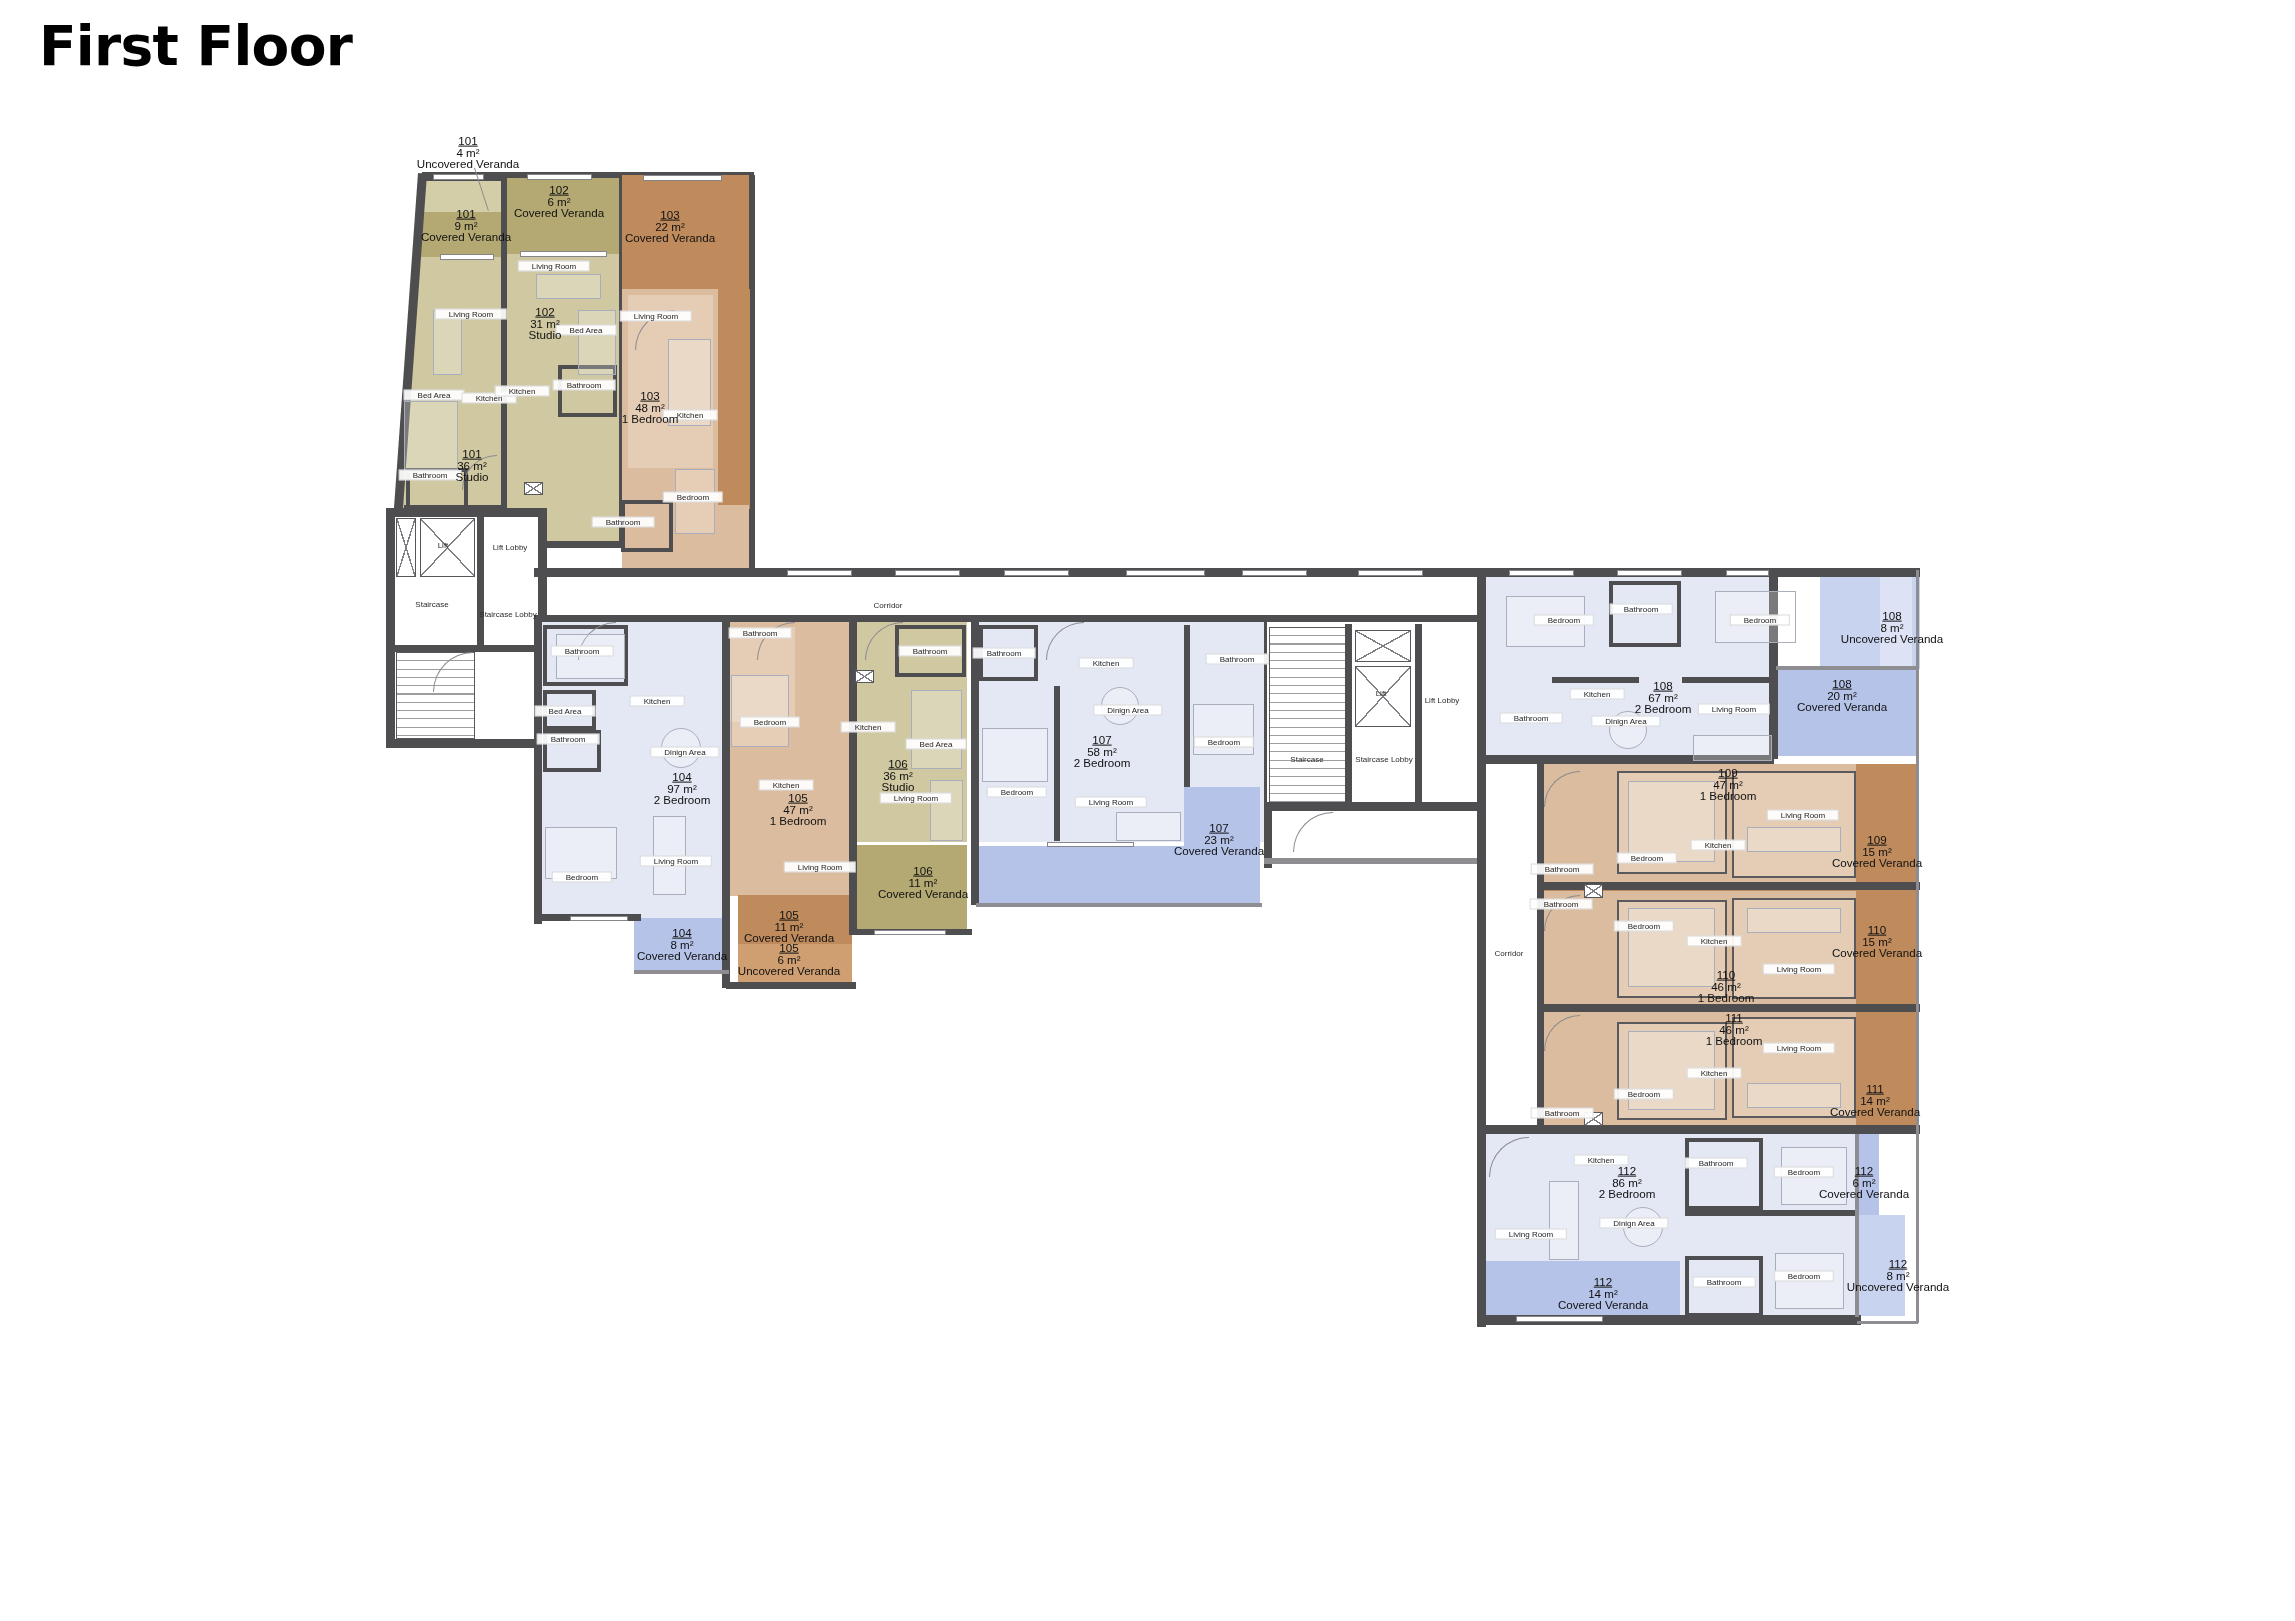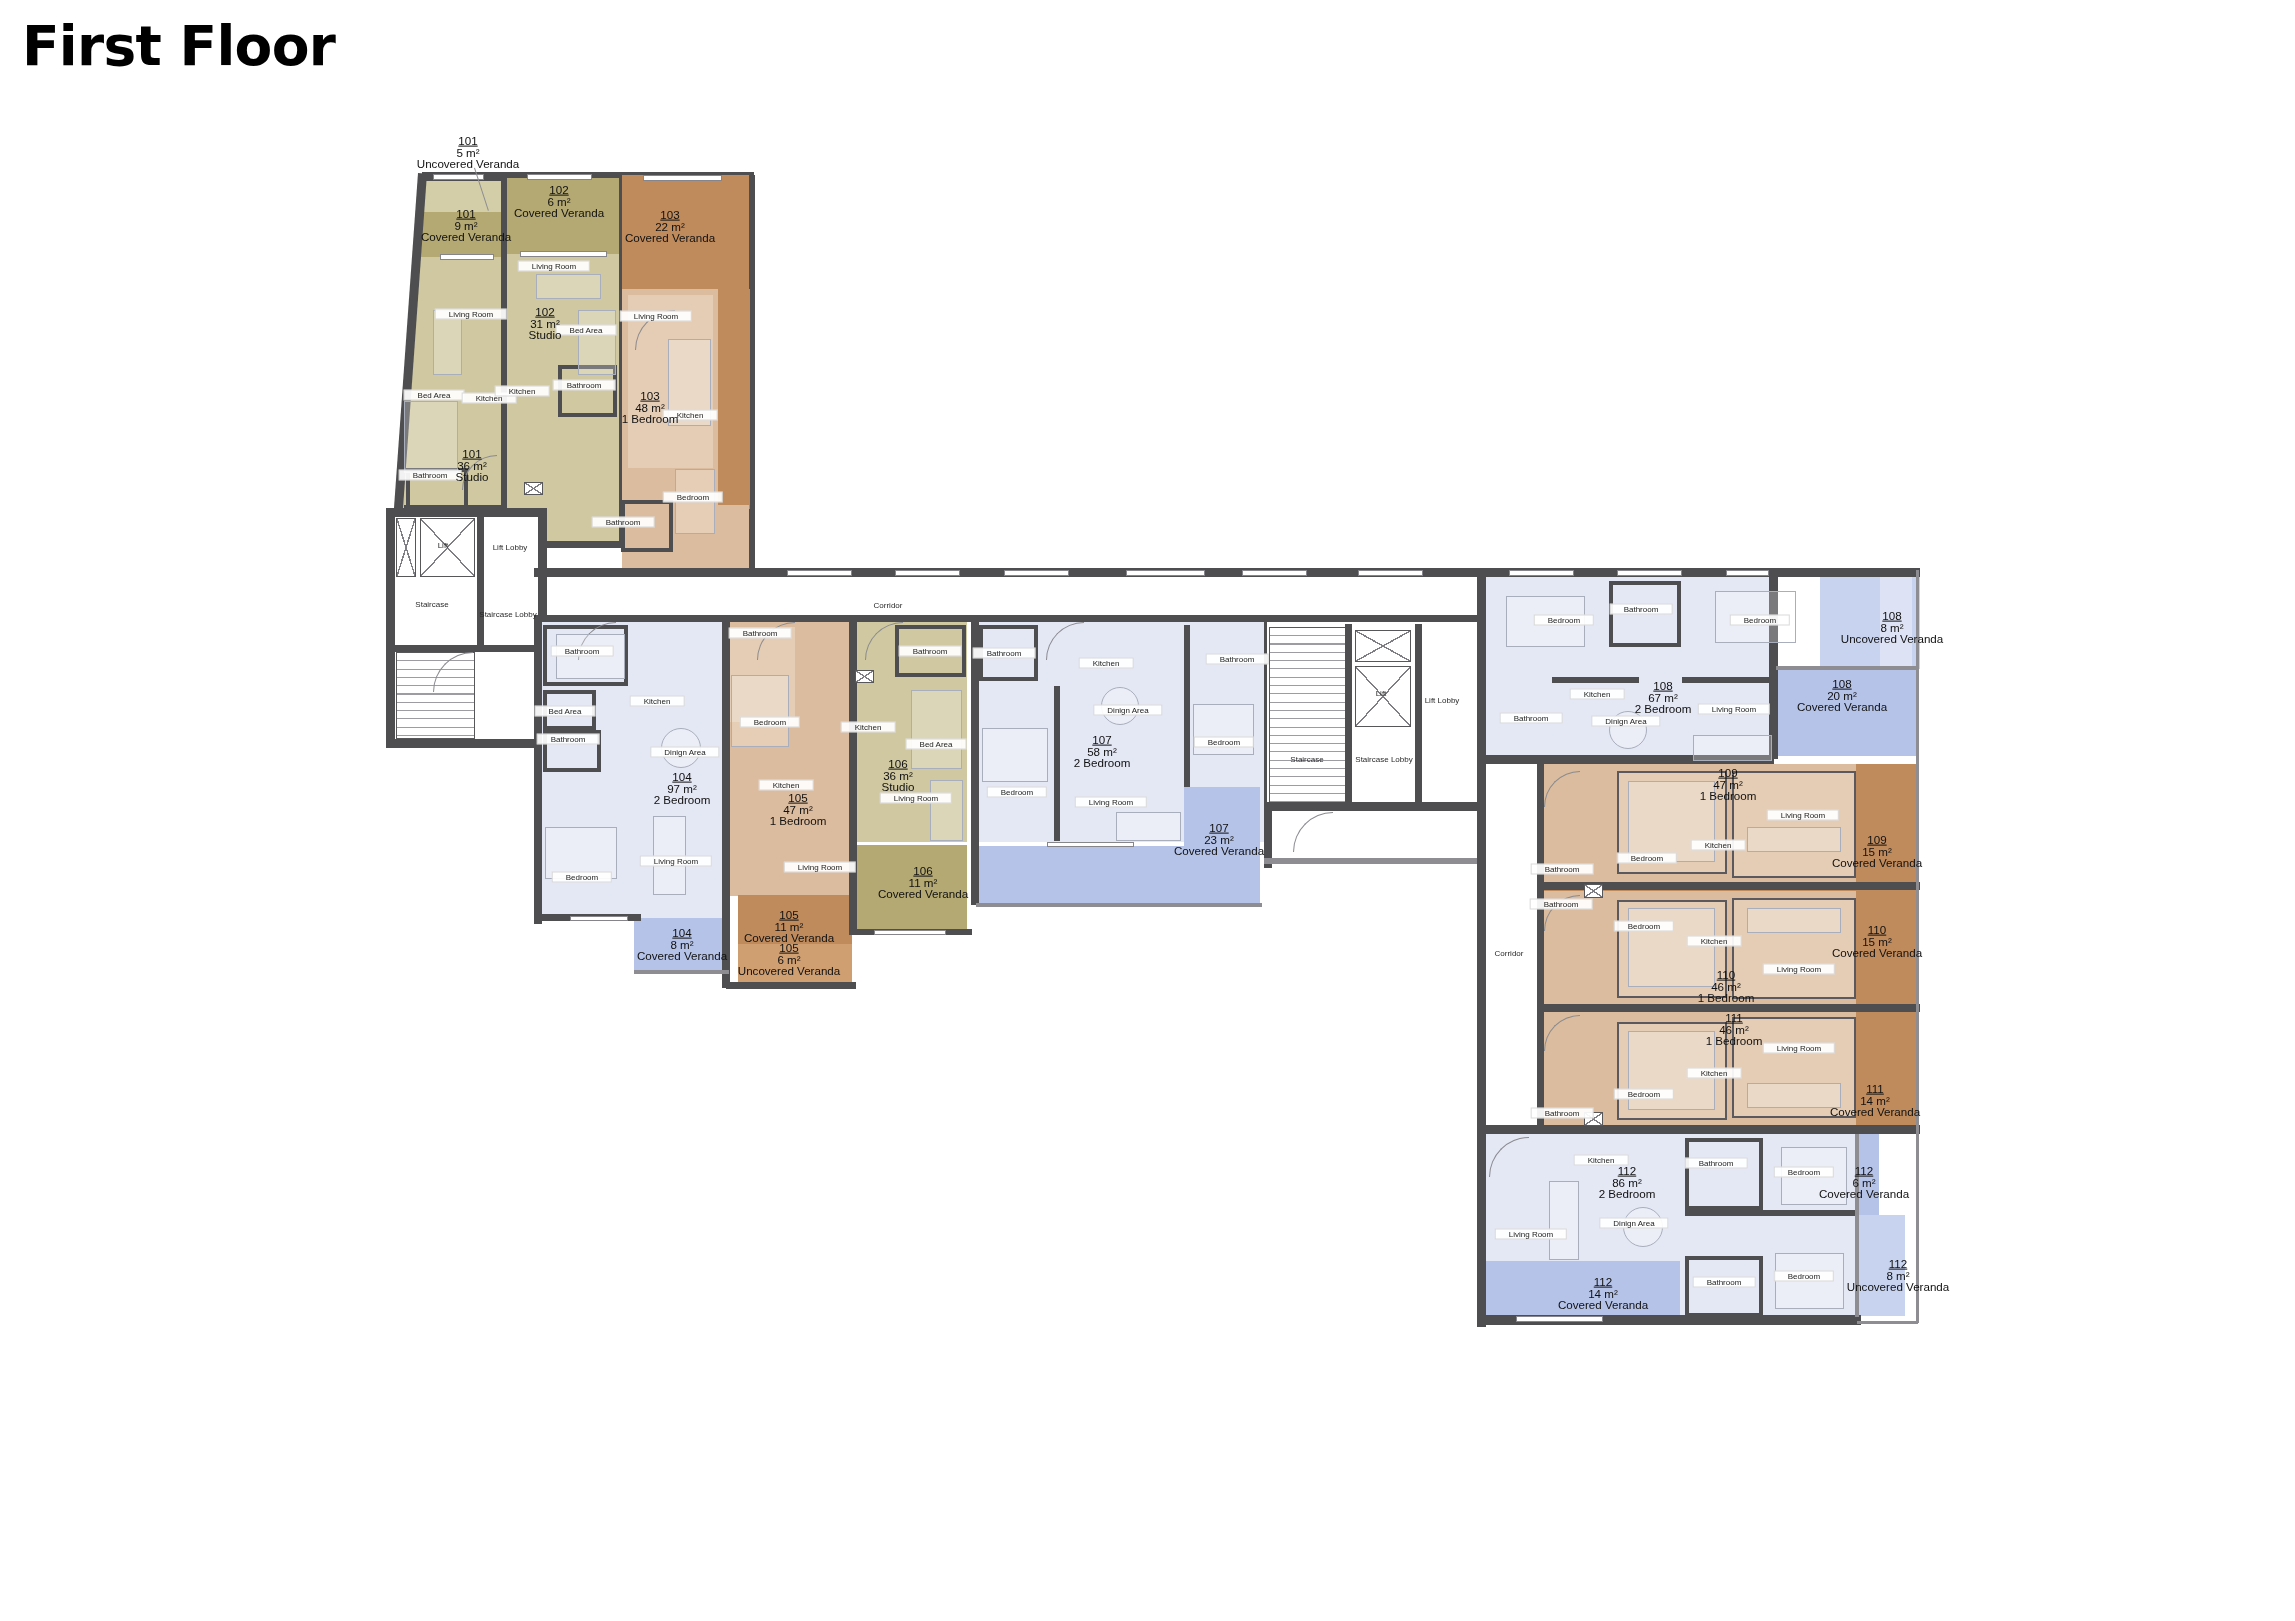--- a/index.html
+++ b/index.html
@@ -1,18 +1,18 @@
 <!DOCTYPE html>
 <html style="--olive-int: #cfc8a0; --olive-ver: #b4a972; --olive-uv: #d3cea7; --tan-int: #dcbc9e; --tan-light: #e5cdb5; --tan-ver: #bf8b5c; --tan-uv: #cf9f72; --blue-int: #e4e8f5; --blue-ver: #b5c3e8; --blue-uv: #c7d3ef; --blue-uv-light: #dde3f4; --wall: #4e4e50;font-size:11.6px"><head>
 <meta charset="utf-8">
 <style>
   html,body{margin:0;padding:0;background:#fff;}
   #canvas{position:relative;width:2295px;height:1621px;background:#fff;overflow:hidden;
           font-family:"Liberation Sans","DejaVu Sans",sans-serif;}
-  #title{position:absolute;left:22px;top:14.4px;font-size:55px;font-weight:800;color:#000;
+  #title{position:absolute;left:39px;top:14.4px;font-size:55px;font-weight:800;color:#000;
          letter-spacing:-0.7px;font-family:"DejaVu Sans","Liberation Sans",sans-serif;}
   .block{position:absolute;}
   .olive-int{background:var(--olive-int);}
   .olive-ver{background:var(--olive-ver);}
   .olive-uv{background:var(--olive-uv);}
   .tan-int{background:var(--tan-int);}
   .tan-light{background:var(--tan-light);}
   .tan-ver{background:var(--tan-ver);}
   .tan-uv{background:var(--tan-uv);}
   .blue-int{background:var(--blue-int);}
@@ -236,21 +236,21 @@
   <div class="furn round" style="left:1623px;top:1207px;width:40px;height:40px;"></div>
   <div class="furn" style="left:1549px;top:1181px;width:30px;height:79px;"></div>
   <div class="furn" style="left:1781px;top:1147px;width:66px;height:58px;"></div>
   <div class="furn" style="left:1775px;top:1253px;width:69px;height:56px;"></div>
 
   <div class="thin" style="left:474px;top:168px;width:1.4px;height:45px;transform:rotate(-18deg);transform-origin:top left;"></div>
 
   <div id="labels-layer">
       <div class="unit-label" style="left: 468px; top: 152px;">
         <div class="num">101</div>
-        <div>5 m²</div>
+        <div>4 m²</div>
         <div>Uncovered Veranda</div>
       </div>
       <div class="unit-label" style="left: 466px; top: 225px;">
         <div class="num">101</div>
         <div>9 m²</div>
         <div>Covered Veranda</div>
       </div>
       <div class="unit-label" style="left: 559px; top: 201px;">
         <div class="num">102</div>
         <div>6 m²</div>

